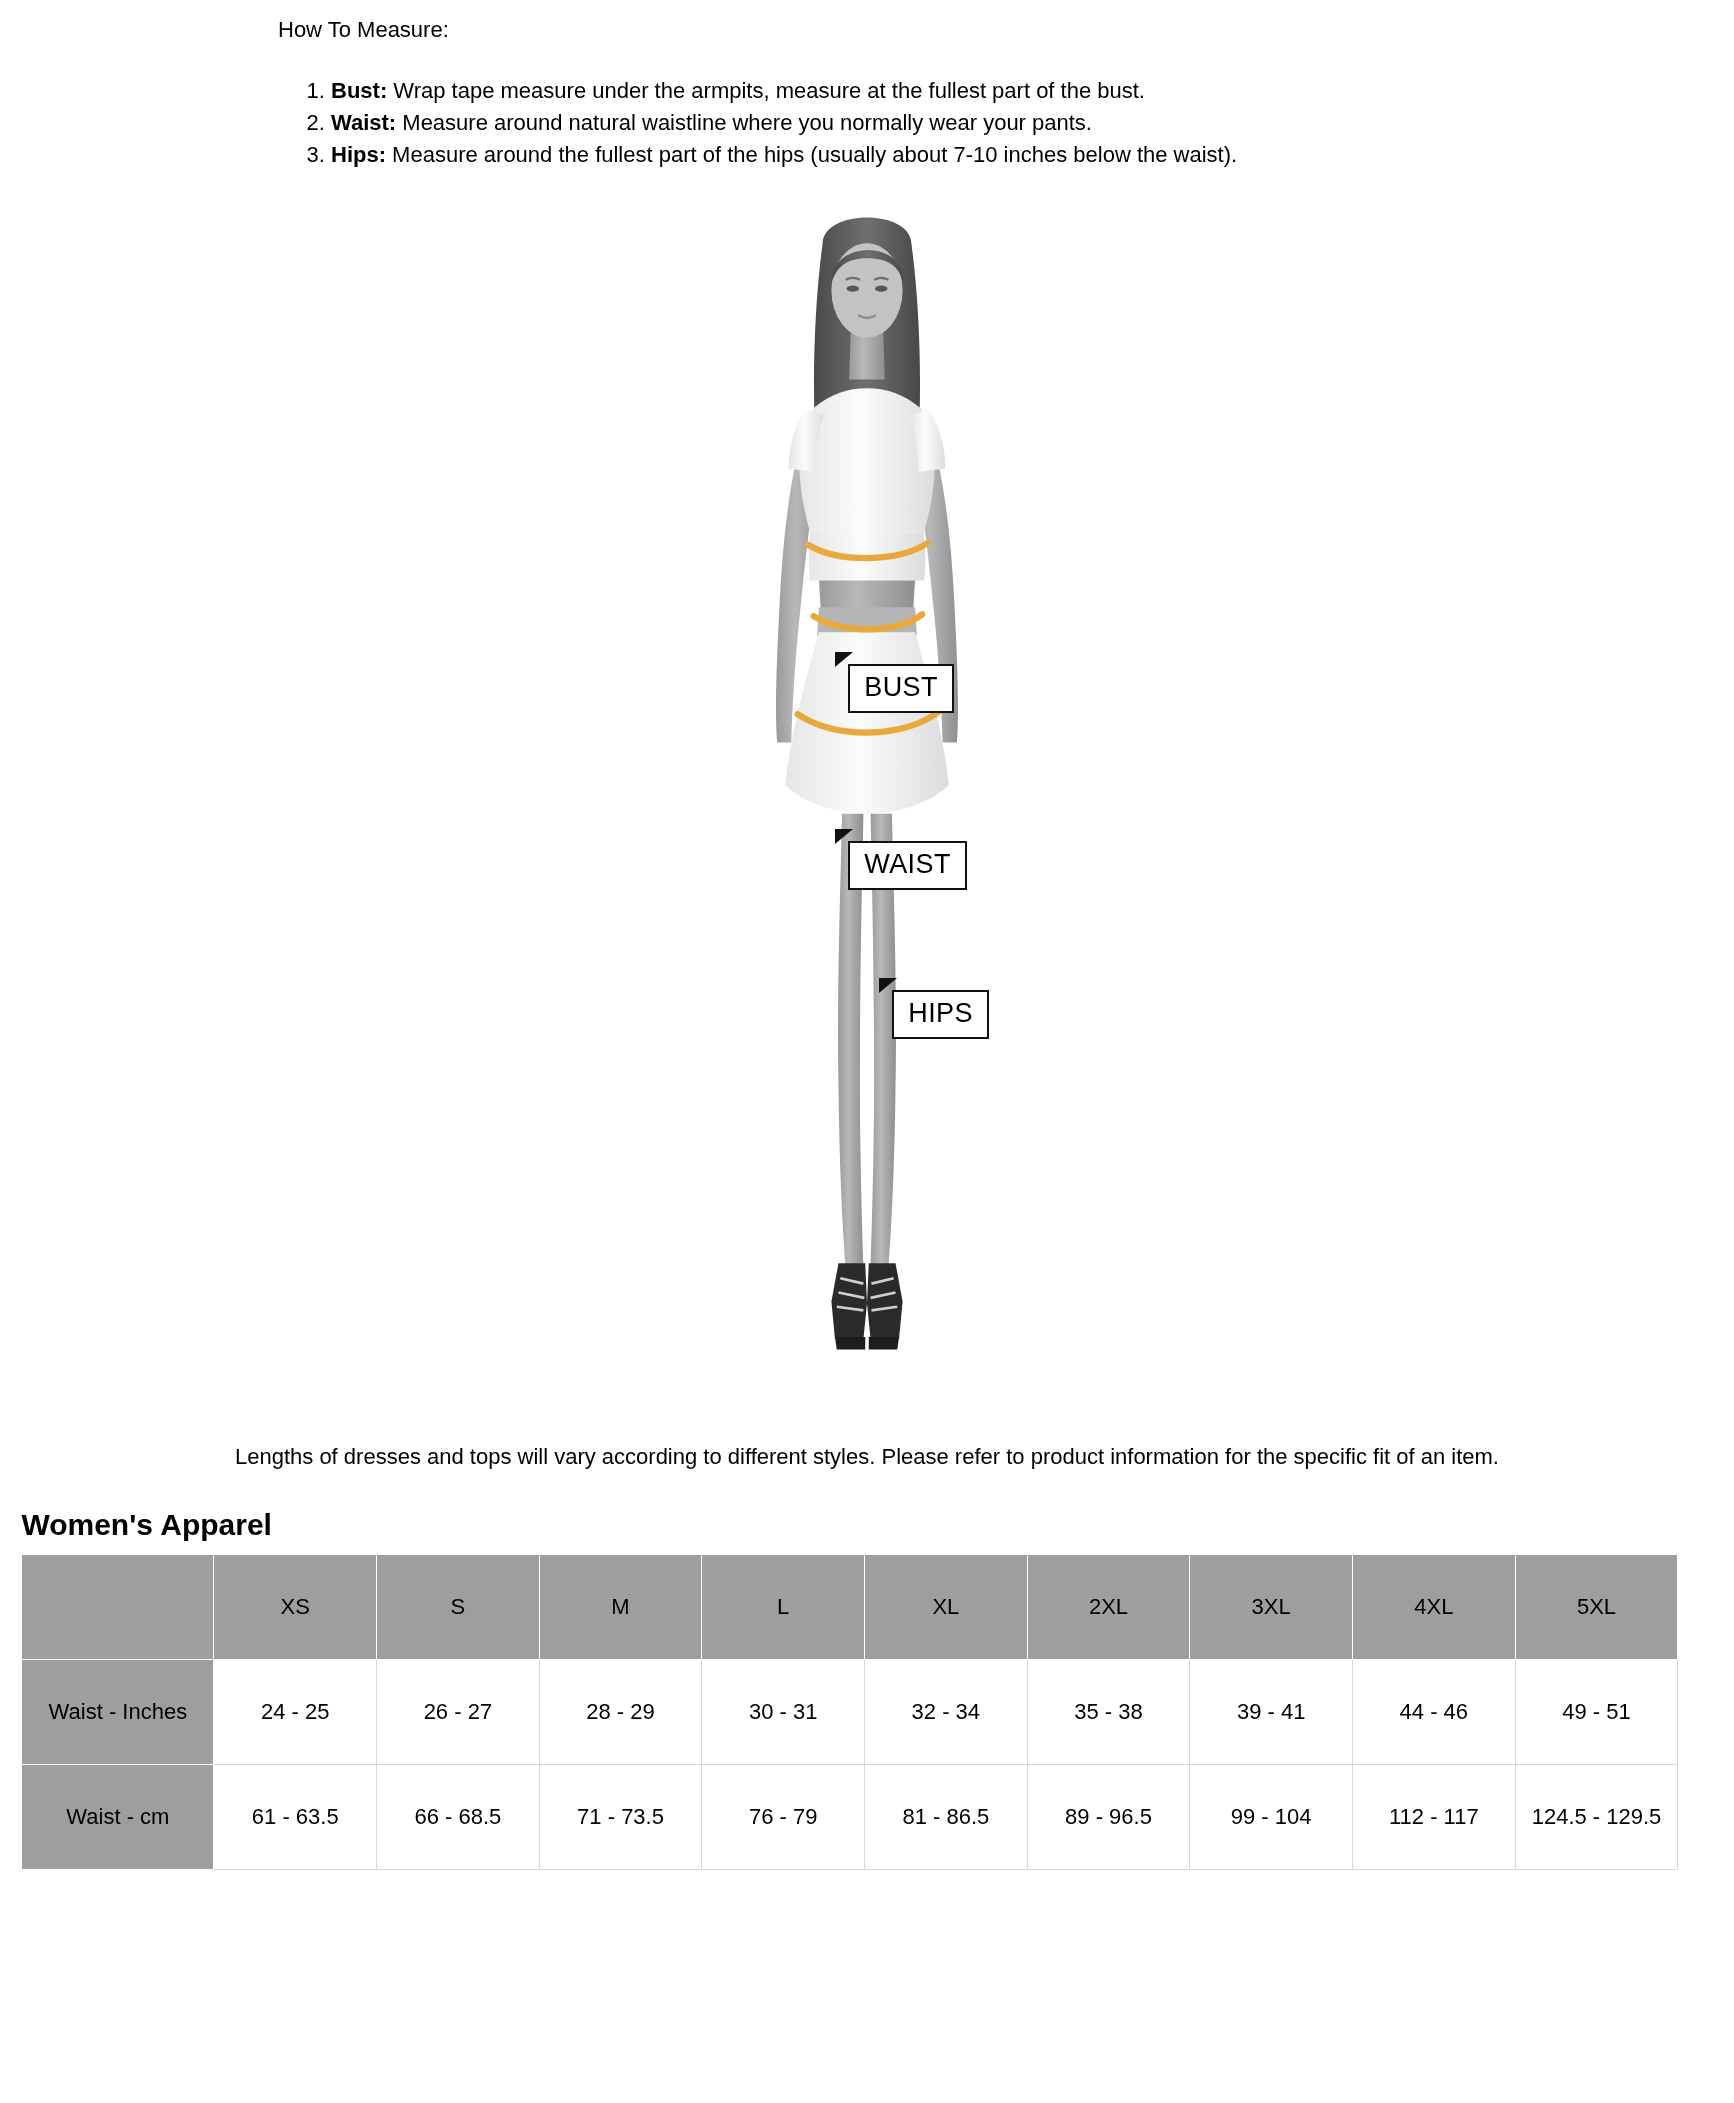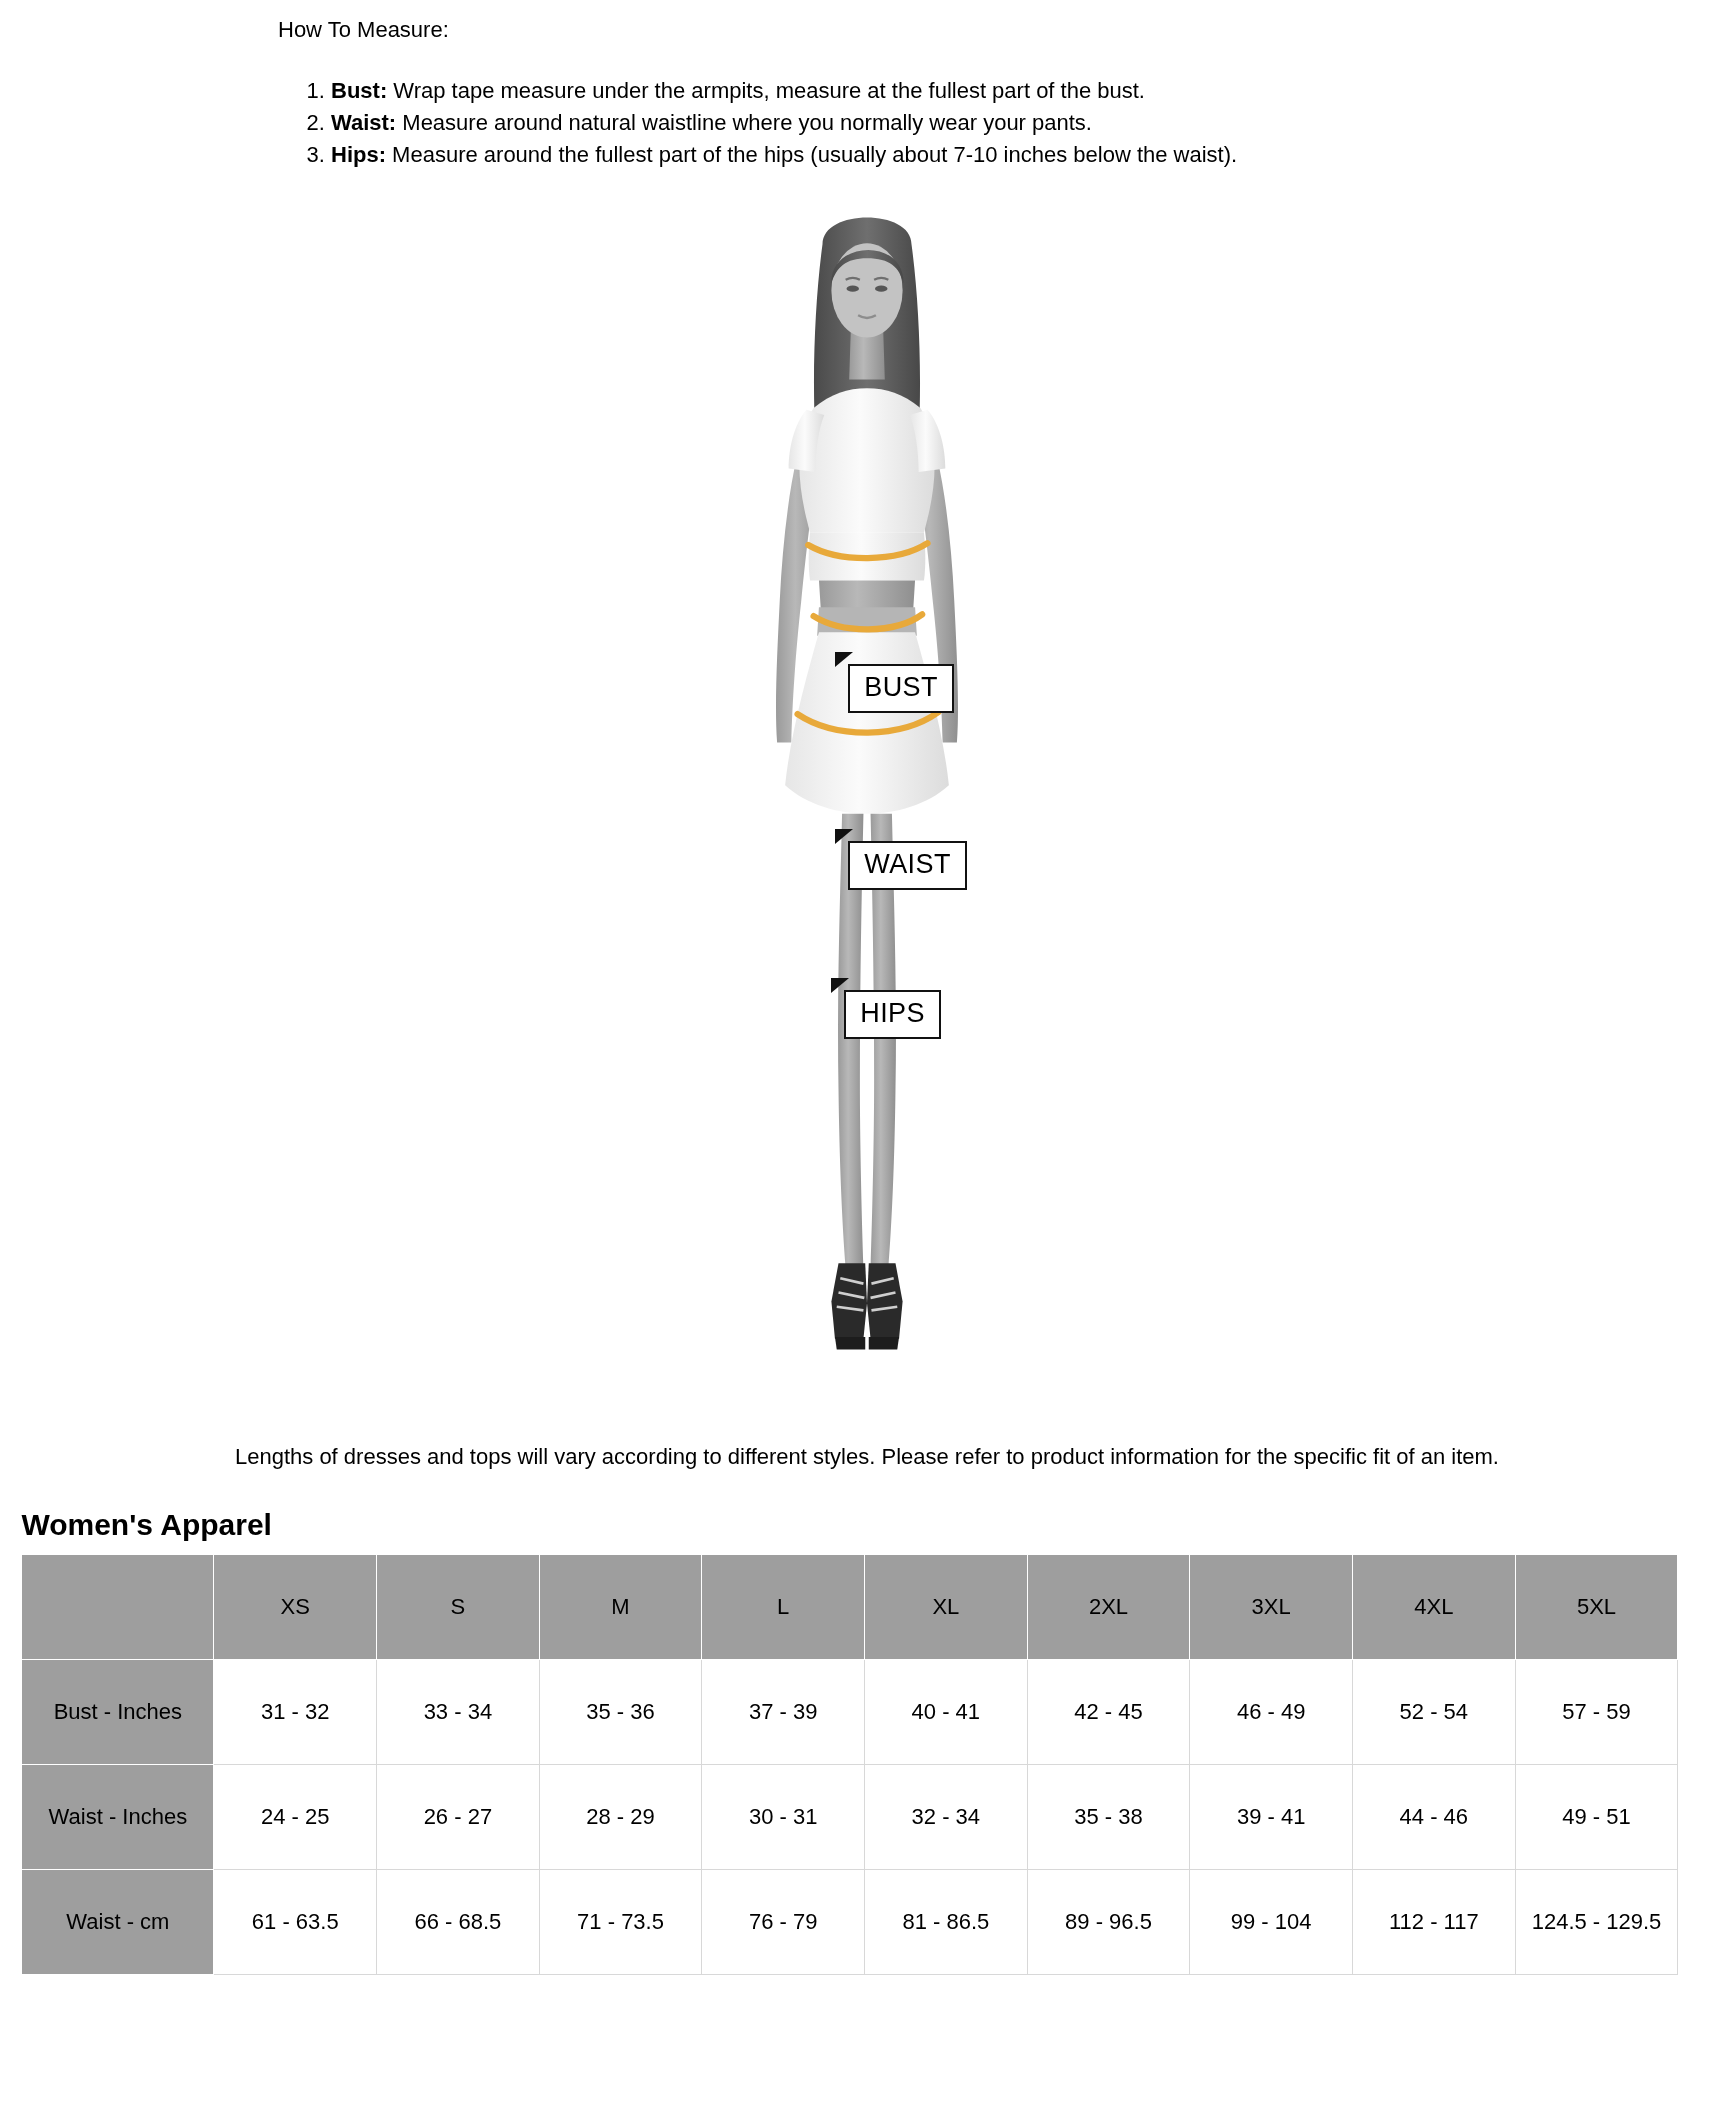--- a/index.html
+++ b/index.html
@@ -78,21 +78,21 @@
     position: absolute;
     left: -15px;
     top: -14.3px;
     width: 0;
     height: 0;
     border-left: 18px solid #111;
     border-bottom: 15px solid transparent;
   }
   #label-bust { left: 839px; top: 474px; margin-left: 9px; }
   #label-waist { left: 848px; top: 651px; }
-  #label-hips { left: 844px; top: 800px; }
+  #label-hips { left: 892px; top: 800px; }
 
   
   .caption {
     text-align: center;
     font-size: 22px;
     line-height: 28.5px;
     margin-top: 5.3px;
     padding: 0 36px;
   }
 
@@ -260,32 +260,20 @@
         <th>M</th>
         <th>L</th>
         <th>XL</th>
         <th>2XL</th>
         <th>3XL</th>
         <th>4XL</th>
         <th>5XL</th>
       </tr>
     </thead>
     <tbody>
-      <tr>
-        <th>Bust - Inches</th>
-        <td>31 - 32</td>
-        <td>33 - 34</td>
-        <td>35 - 36</td>
-        <td>37 - 39</td>
-        <td>40 - 41</td>
-        <td>42 - 45</td>
-        <td>46 - 49</td>
-        <td>52 - 54</td>
-        <td>57 - 59</td>
-      </tr>
       <tr>
         <th>Waist - Inches</th>
         <td>24 - 25</td>
         <td>26 - 27</td>
         <td>28 - 29</td>
         <td>30 - 31</td>
         <td>32 - 34</td>
         <td>35 - 38</td>
         <td>39 - 41</td>
         <td>44 - 46</td>

